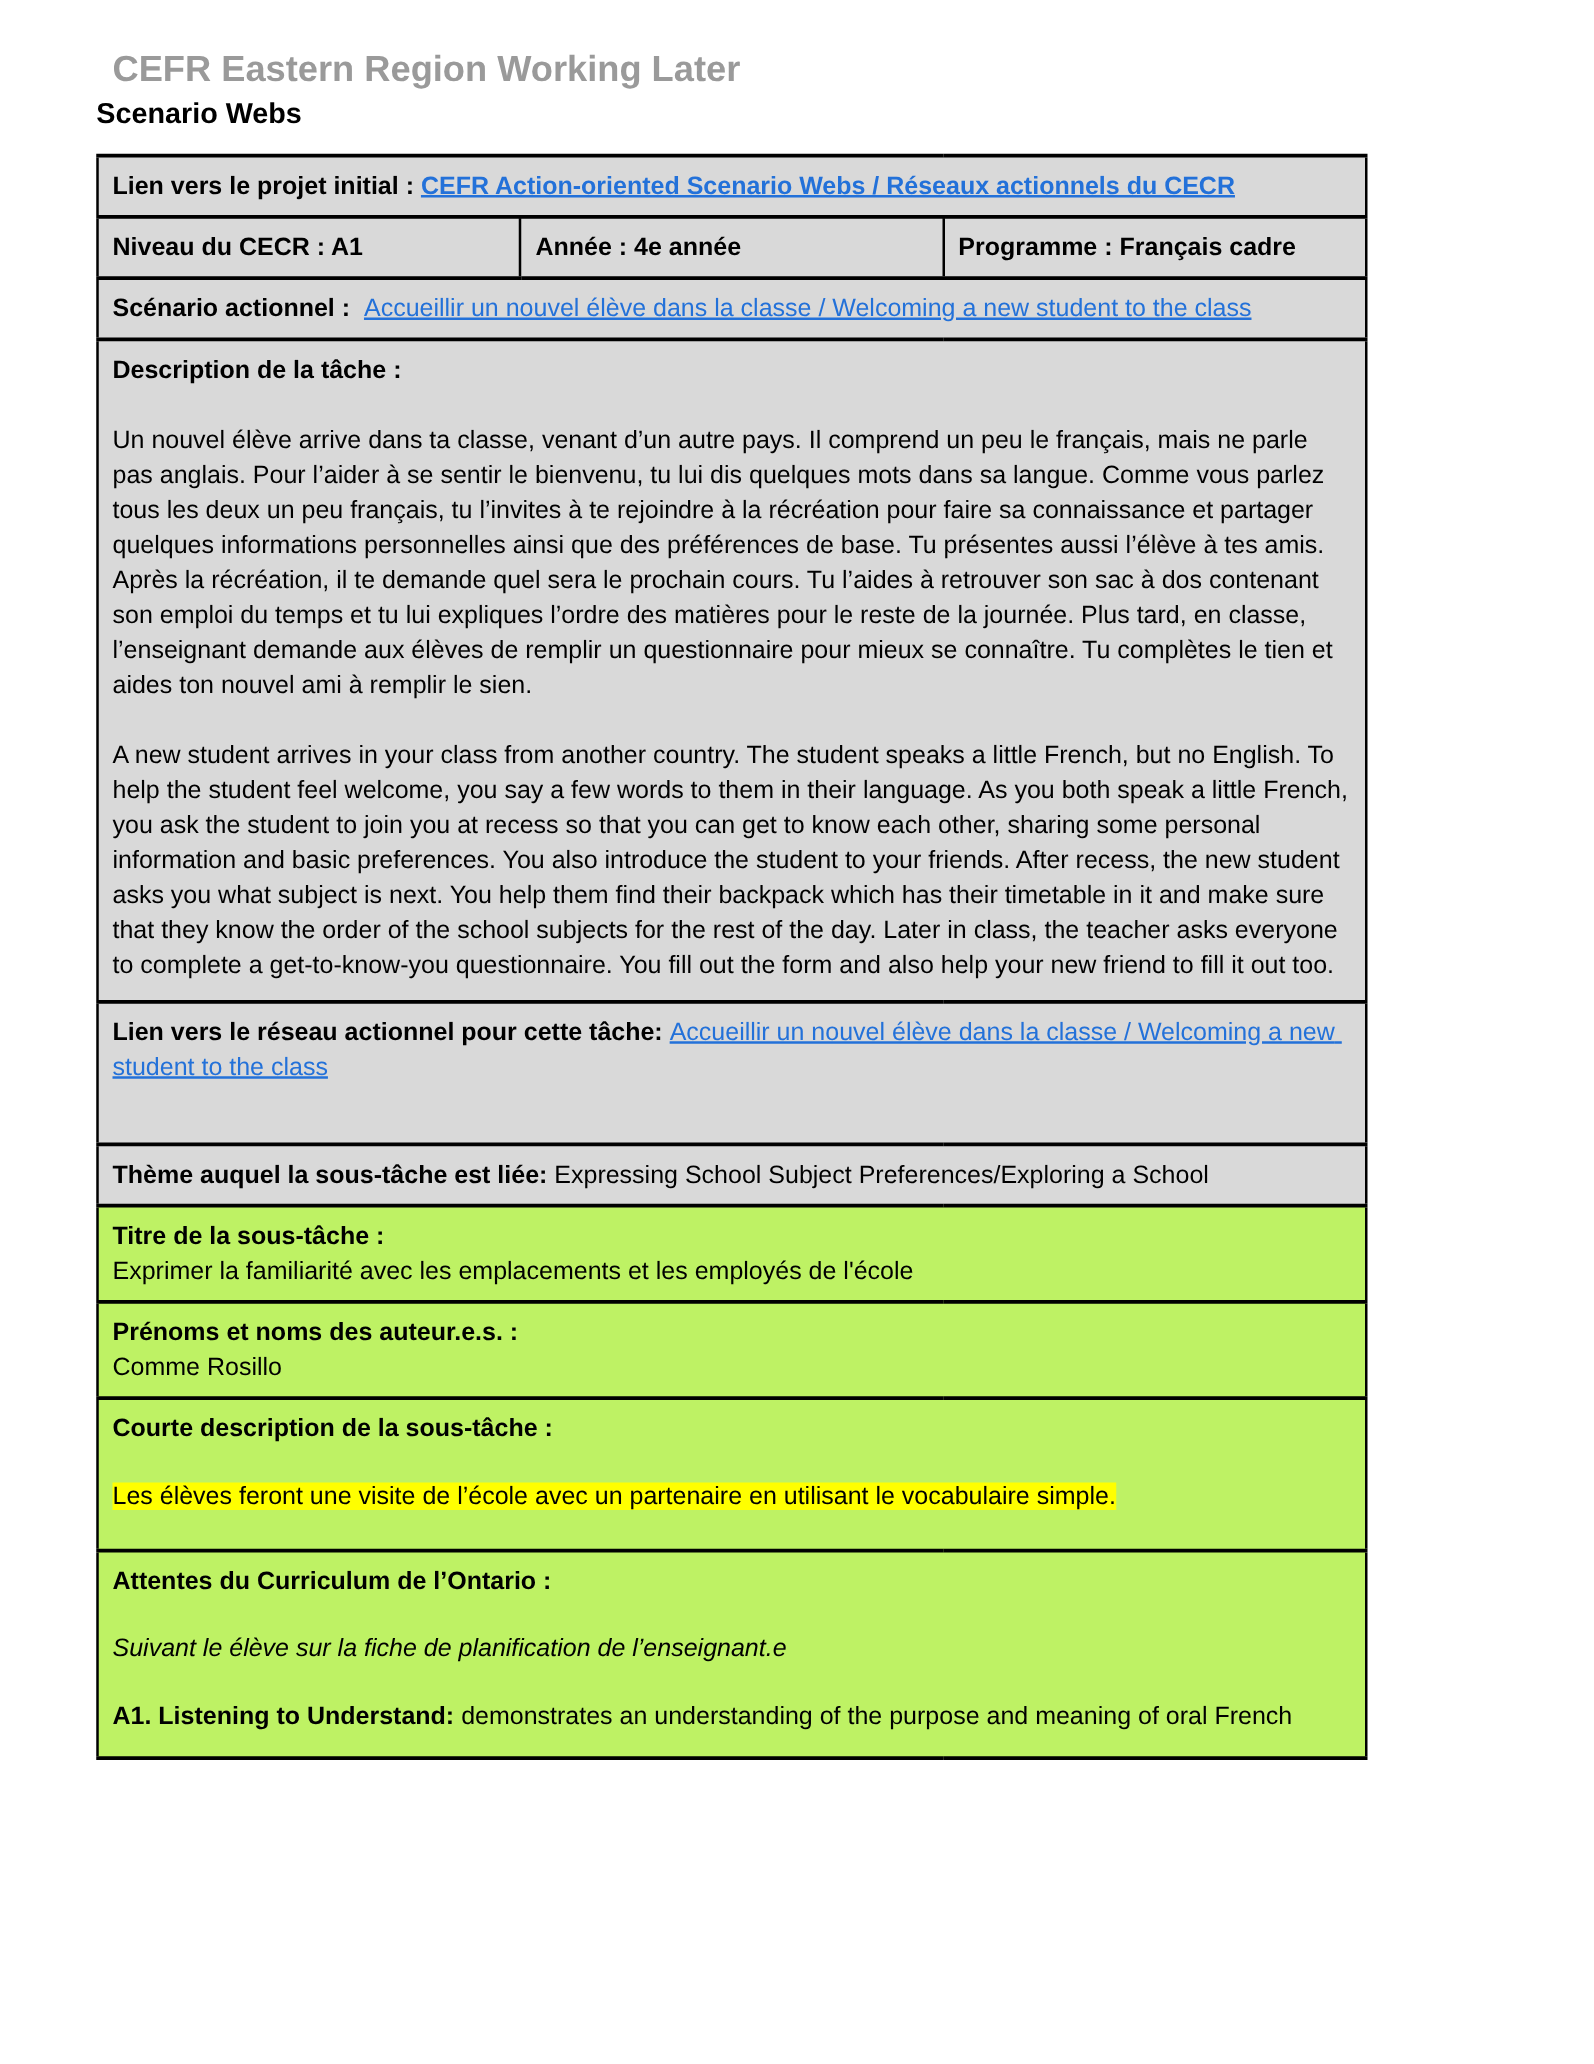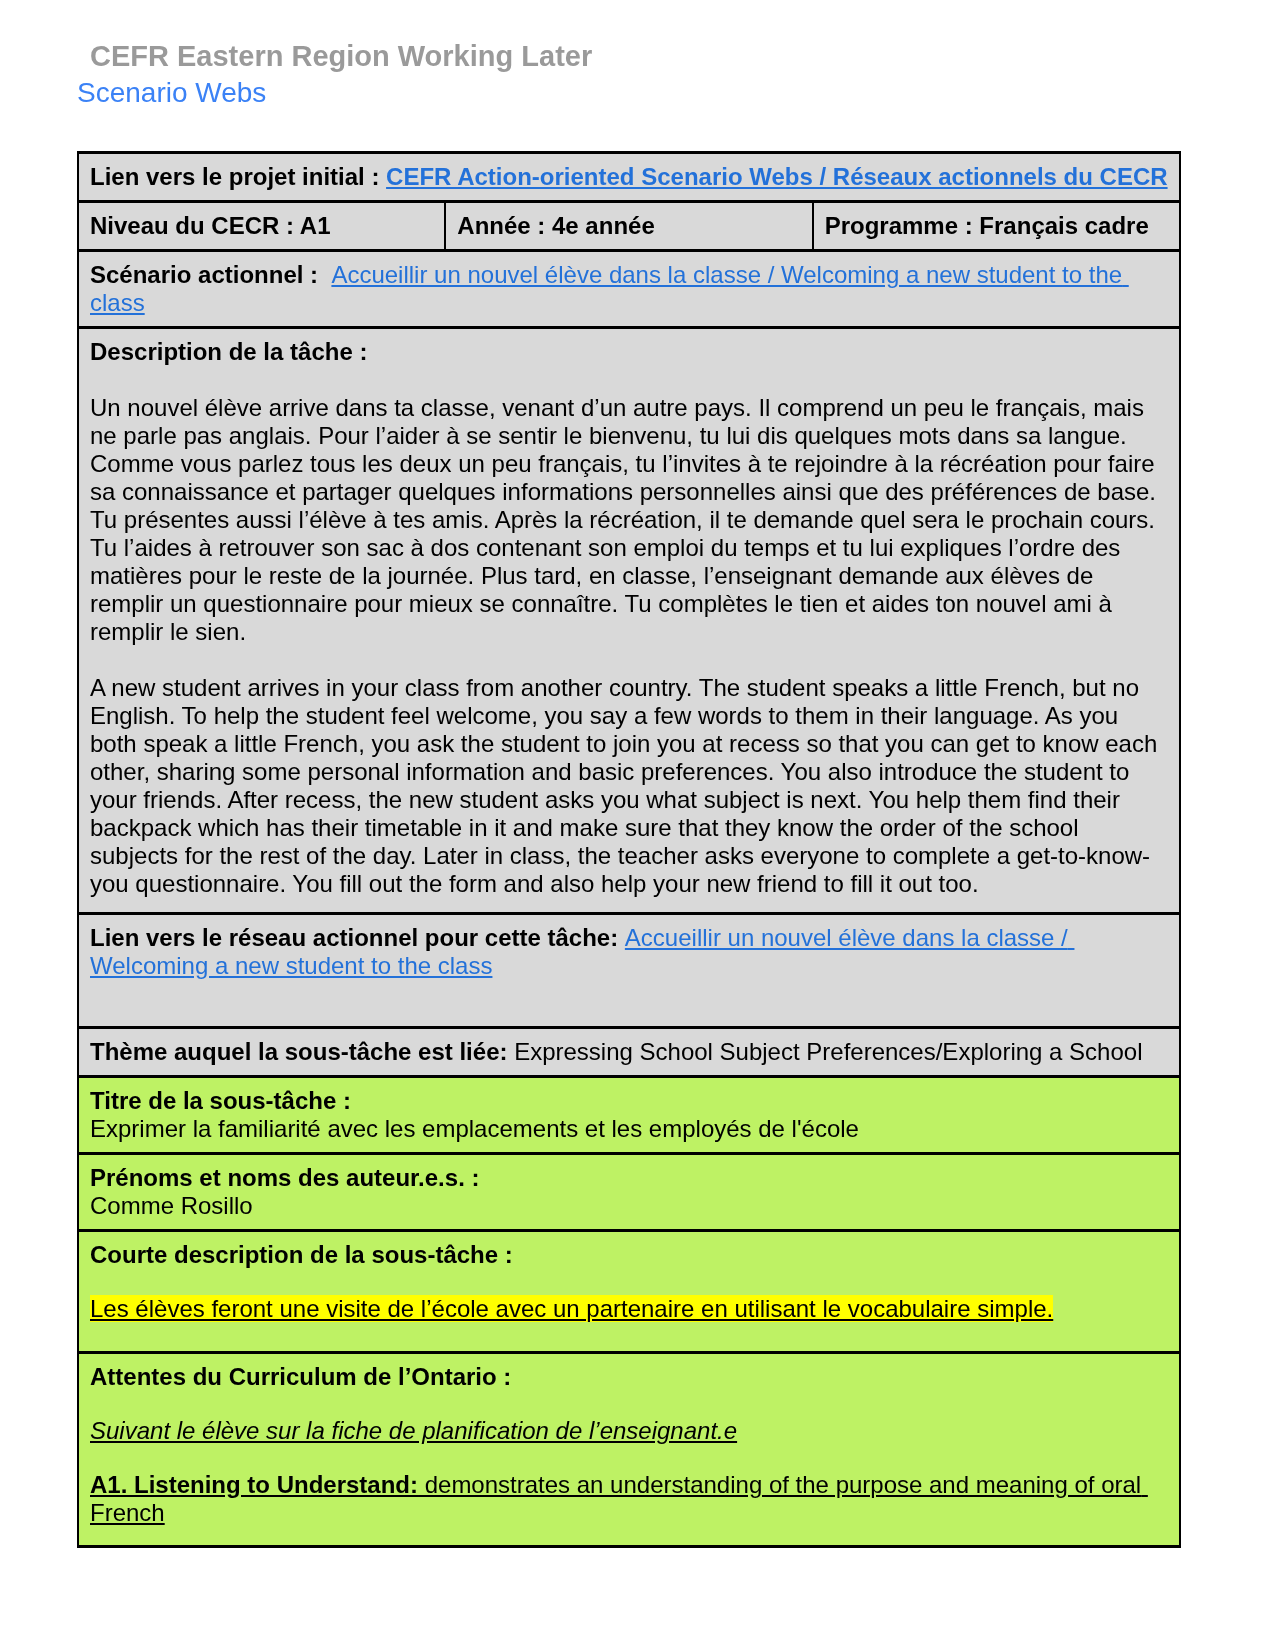--- a/index.html
+++ b/index.html
@@ -26,51 +26,51 @@
   }
   .subtitle-gray {
     margin-top: 40px;
     padding-left: 13px;
     font-size: 29px;
     font-weight: bold;
     color: #9a9a9a;
   }
   .subtitle-purple {
     margin-top: 4px;
-    font-size: 28px;
-    font-weight: normal;
-    color: #3b82f6;
+    font-size: 23px;
+    font-weight: bold;
+    color: #000000;
   }
   table.doc-table {
-    margin-top: 42px;
-    width: 1104px;
+    margin-top: 19px;
+    width: 1017px;
     border-collapse: collapse;
     table-layout: fixed;
-    font-size: 24px;
+    font-size: 20px;
     line-height: 28px;
   }
   table.doc-table td {
     border: 2px solid #000000;
     border-top-width: 3px;
     border-bottom-width: 3px;
     padding: 9px 11px;
     vertical-align: top;
     background: #d9d9d9;
   }
   table.doc-table tr.white-row td { background: #bef264; }
   .b { font-weight: bold; }
   .inline-line { white-space: pre-wrap; }
   a.doc-link {
     color: #2371d9;
     text-decoration: underline;
     cursor: pointer;
   }
   a.doc-link.bold { font-weight: bold; }
   .para { margin-top: 28px; }
-  .gap-top { margin-top: 26px; text-decoration: underline; }
+  .gap-top { margin-top: 26px; }
   .pad-bottom-blank { padding-bottom: 46px !important; }
   .desc-cell { padding-bottom: 14px !important; }
   .hl {
     background: #ffff00;
     display: inline;
   }
   .italic-line { font-style: italic; }
   .curriculum-cell { padding-bottom: 18px !important; }
   .short-desc-cell { padding-bottom: 28px !important; }
 </style>

